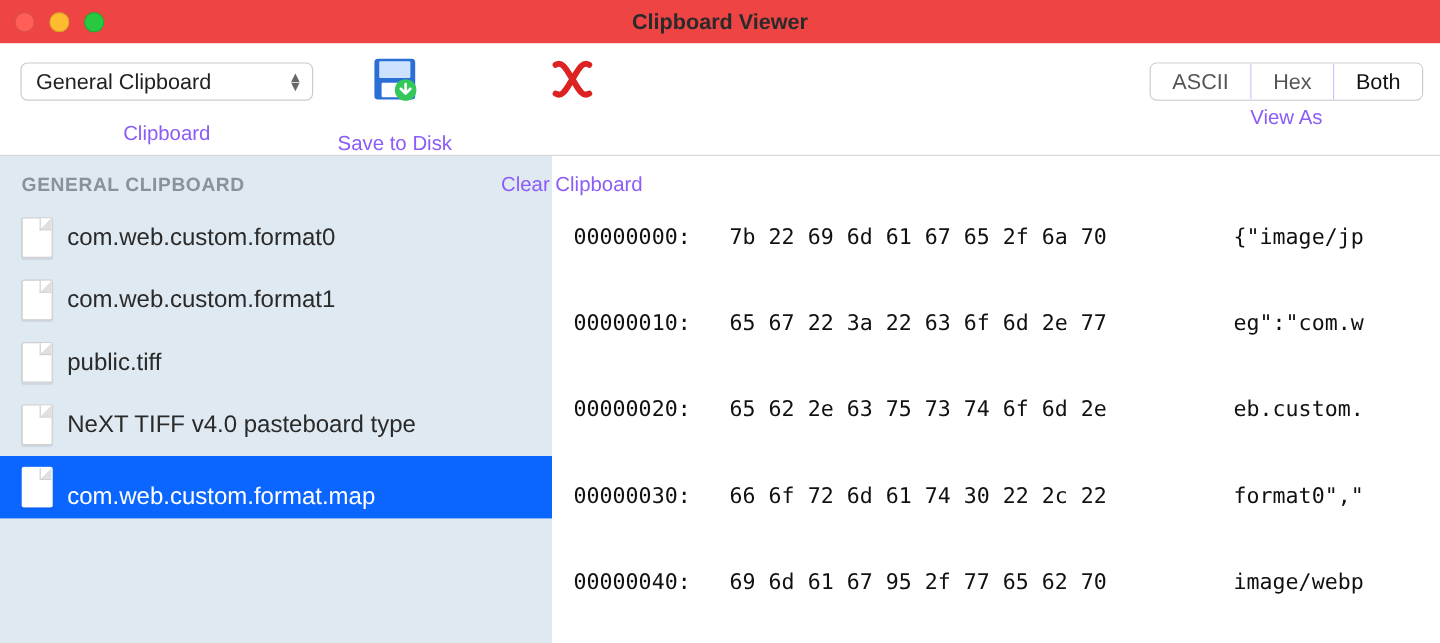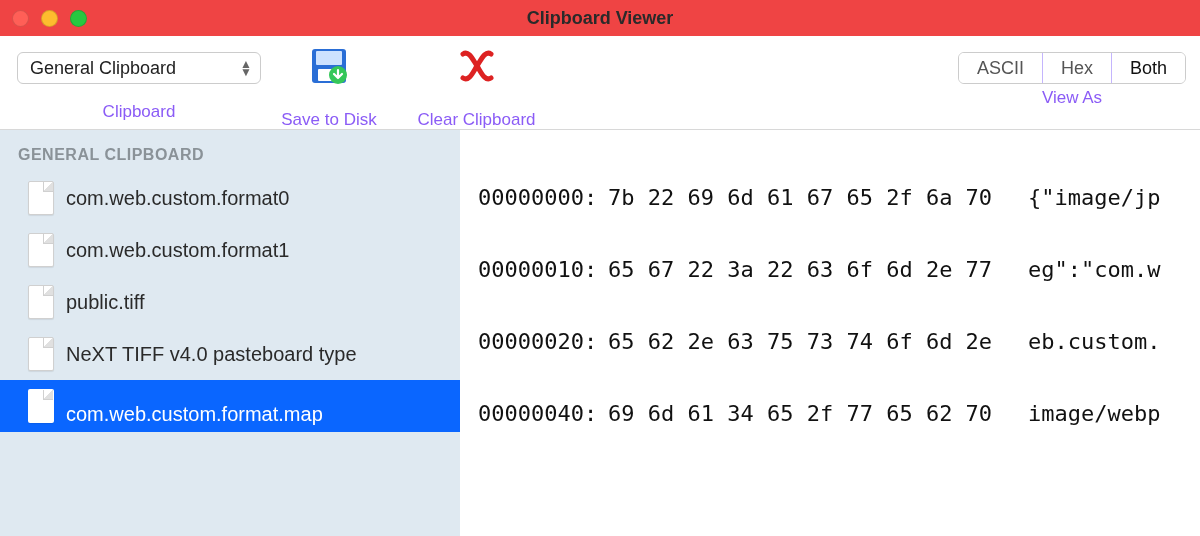--- a/index.html
+++ b/index.html
@@ -48,21 +48,21 @@
       border-bottom: 1px solid #d8d8d8;
       position: relative;
     }
     .tb-section {
       display: flex;
       flex-direction: column;
       align-items: center;
     }
     .tb-section.clipboard { width: 250px; }
     .tb-section.save { width: 130px; }
-    .tb-section.clear { width: 165px; }
+    .tb-section.clear { width: 165px; gap: 34px; }
     .tb-section.viewas {
       position: absolute;
       right: 14px;
       top: 6px;
       align-items: center;
     }
     .select {
       width: 244px;
       height: 32px;
       border: 1px solid #ccc;
@@ -131,21 +131,21 @@
       font-size: 16px;
       letter-spacing: 0.5px;
       color: #8a9298;
       font-weight: 600;
       padding: 10px 18px 8px 18px;
     }
     .sb-item {
       height: 52px;
       display: flex;
       align-items: center;
-      padding: 0 28px;
+      padding: 0 18px;
       gap: 12px;
       cursor: pointer;
     }
     .sb-item.selected {
       background: #0a66ff;
       color: #fff;
     }
     .sb-label {
       font-size: 20px;
       color: #2a2a2a;
@@ -170,21 +170,21 @@
       border-bottom: 1px solid #d0d0d0;
     }
     .sb-item.selected .doc-icon {
       border-color: rgba(255,255,255,0.6);
       background:#fff;
     }
     .hexview {
       flex: 1;
       padding: 8px 18px;
       font-family: "Menlo", "Consolas", monospace;
-      font-size: 22px;
+      font-size: 18px;
       line-height: 24px;
       white-space: pre;
       color: #111;
       overflow: auto;
     }
     .hex-row { display: flex; }
     .hex-off { width: 130px; }
     .hex-bytes { width: 420px; }
     .hex-ascii { flex: 1; }
   </style>
@@ -280,21 +280,26 @@
       <span class="hex-off">00000010:</span>
       <span class="hex-bytes">65 67 22 3a 22 63 6f 6d 2e 77</span>
       <span class="hex-ascii">eg":"com.w</span>
     </div>
     <div class="hex-row">
       <span class="hex-off">00000020:</span>
       <span class="hex-bytes">65 62 2e 63 75 73 74 6f 6d 2e</span>
       <span class="hex-ascii">eb.custom.</span>
     </div>
     <div class="hex-row">
+      <span class="hex-off">00000030:</span>
+      <span class="hex-bytes">66 6f 72 6d 61 74 30 22 2c 22</span>
+      <span class="hex-ascii">format0","</span>
+    </div>
+    <div class="hex-row">
       <span class="hex-off">00000040:</span>
-      <span class="hex-bytes">69 6d 61 34 65 2f 77 65 62 70</span>
+      <span class="hex-bytes">69 6d 61 67 95 2f 77 65 62 70</span>
       <span class="hex-ascii">image/webp</span>
     </div>
     
     
     
   </div>
 </div>
 
 </body></html>

